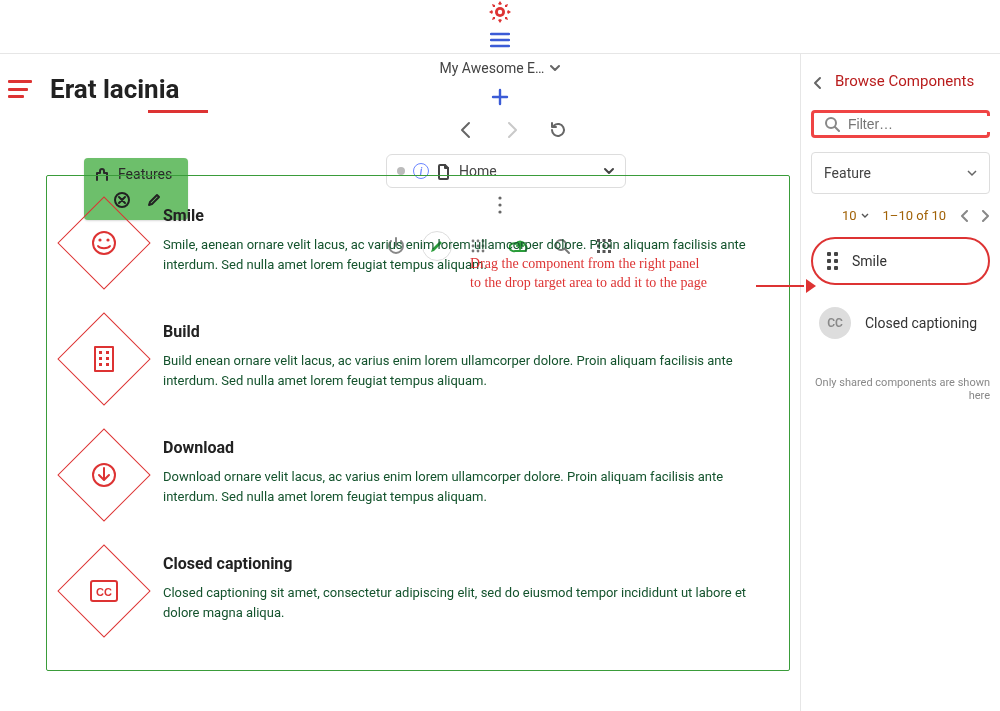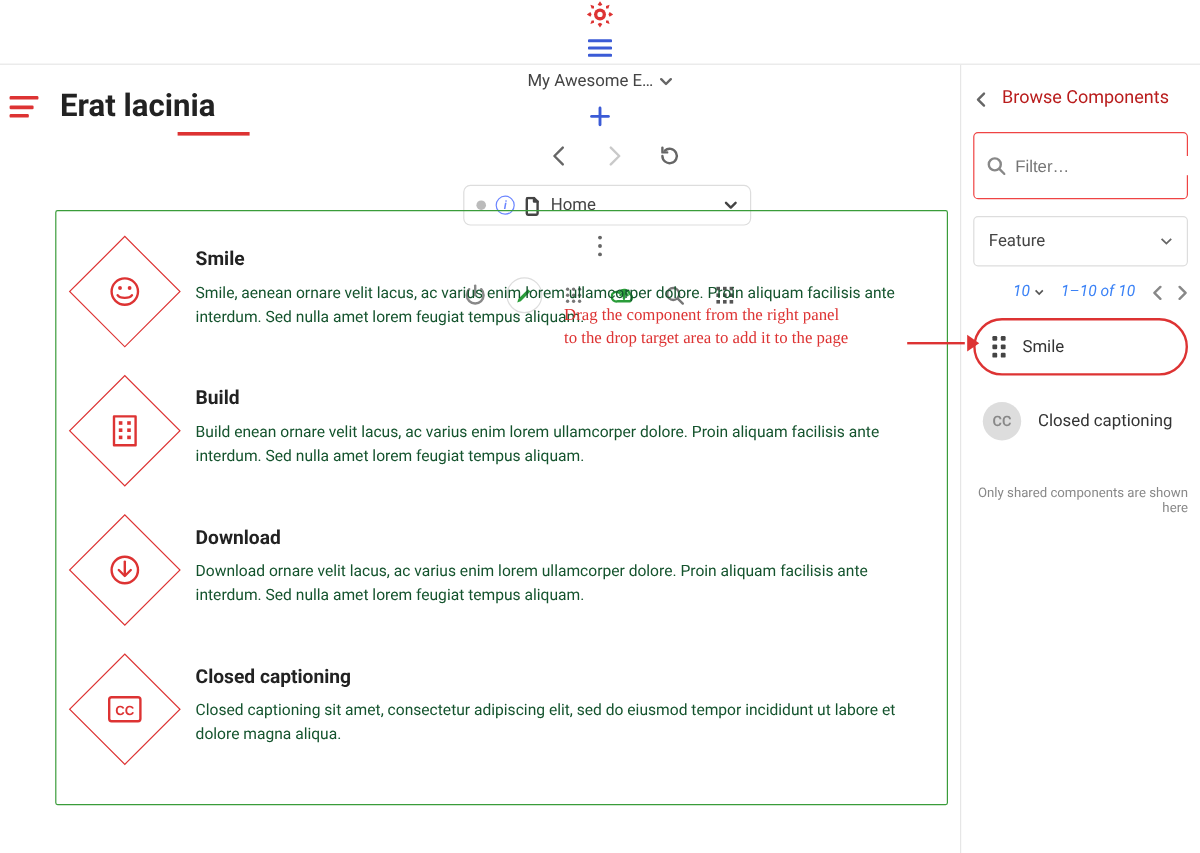--- a/index.html
+++ b/index.html
@@ -138,30 +138,30 @@
   
   .right-panel {
     width: 200px;
     border-left:1px solid #e6e6e6;
     padding: 18px 10px 10px;
     display:flex; flex-direction:column; gap:14px;
   }
   .rp-head { display:flex; align-items:flex-end; gap:10px; font-size:15px; color:#b91c1c; padding-bottom: 6px;}
   .rp-head .back { color:#666; cursor:pointer; }
   .rp-filter {
-    border:1px solid #ef4444; border-radius:4px; height:56px;
+    border:3px solid #ef4444; border-radius:4px; height:28px;
     display:flex; align-items:center; padding:0 10px; gap:8px; color:#888;justify-content:space-between;
   }
   .rp-filter input { border:none; outline:none; font-size:14px; flex:1; color:#444; }
   .rp-select {
     border:1px solid #ddd; border-radius:4px; height:42px;
     display:flex; align-items:center; justify-content:space-between;
     padding:0 12px; color:#444;
   }
-  .rp-pager { display:flex; align-items:center; justify-content:flex-end; gap:14px; font-size:13px; color:#3b82f6;font-style:italic;}
+  .rp-pager { display:flex; align-items:center; justify-content:flex-end; gap:14px; font-size:13px; color:#a16207;}
   .rp-pager .sz { display:flex; align-items:center; gap:4px; }
   .rp-pager .arrows { display:flex; gap:10px; color:#888;}
   .rp-item {
     display:flex; align-items:center; gap:14px; height:48px; padding:0 8px;
   }
   .rp-item .avatar {
     width:32px;height:32px;border-radius:50%;background:#ddd;color:#888;
     display:flex;align-items:center;justify-content:center; font-size:12px; font-weight:600;
   }
   .rp-item.smile {
@@ -338,20 +338,43 @@
       <span></span>
         <span></span>
         <span></span>
     </div>
   </div>
 
   <div class="main">
     <h1 class="page-title">Erat lacinia</h1>
     <div class="title-underline"></div>
 
+    <div class="features-badge">
+      <div class="row1">
+        <span>
+          <svg width="16" height="14" viewBox="0 0 16 14">
+              <path class="svg-stroke" stroke="#333" d="M1 13V6h3V4a2 2 0 0 1 4 0v2h3v7"></path>
+            </svg>
+        </span>
+        <span>Features</span>
+      </div>
+      <div class="row2">
+        <span class="badge-circle-x">
+          <svg width="18" height="18" viewBox="0 0 18 18">
+              <circle class="svg-stroke" cx="9" cy="9" r="7"></circle>
+              <path class="svg-stroke" d="M6 6l6 6M12 6l-6 6"></path>
+            </svg>
+        </span>
+        <span class="badge-circle-edit">
+          <svg width="16" height="16" viewBox="0 0 16 16">
+              <path class="svg-stroke" d="M3 13l1-3 7-7 2 2-7 7-3 1z"></path>
+            </svg>
+        </span>
+      </div>
+    </div>
 
     <div class="drop-area">
 
       <div class="feature">
         <div class="diamond">
           <span class="inner">
             <svg width="28" height="28" viewBox="0 0 28 28">
                 <circle class="svg-stroke" stroke="#d33" cx="14" cy="14" r="11"></circle>
                 <circle cx="10" cy="11" r="1.6" fill="#d33"></circle>
                 <circle cx="18" cy="11" r="1.6" fill="#d33"></circle>

